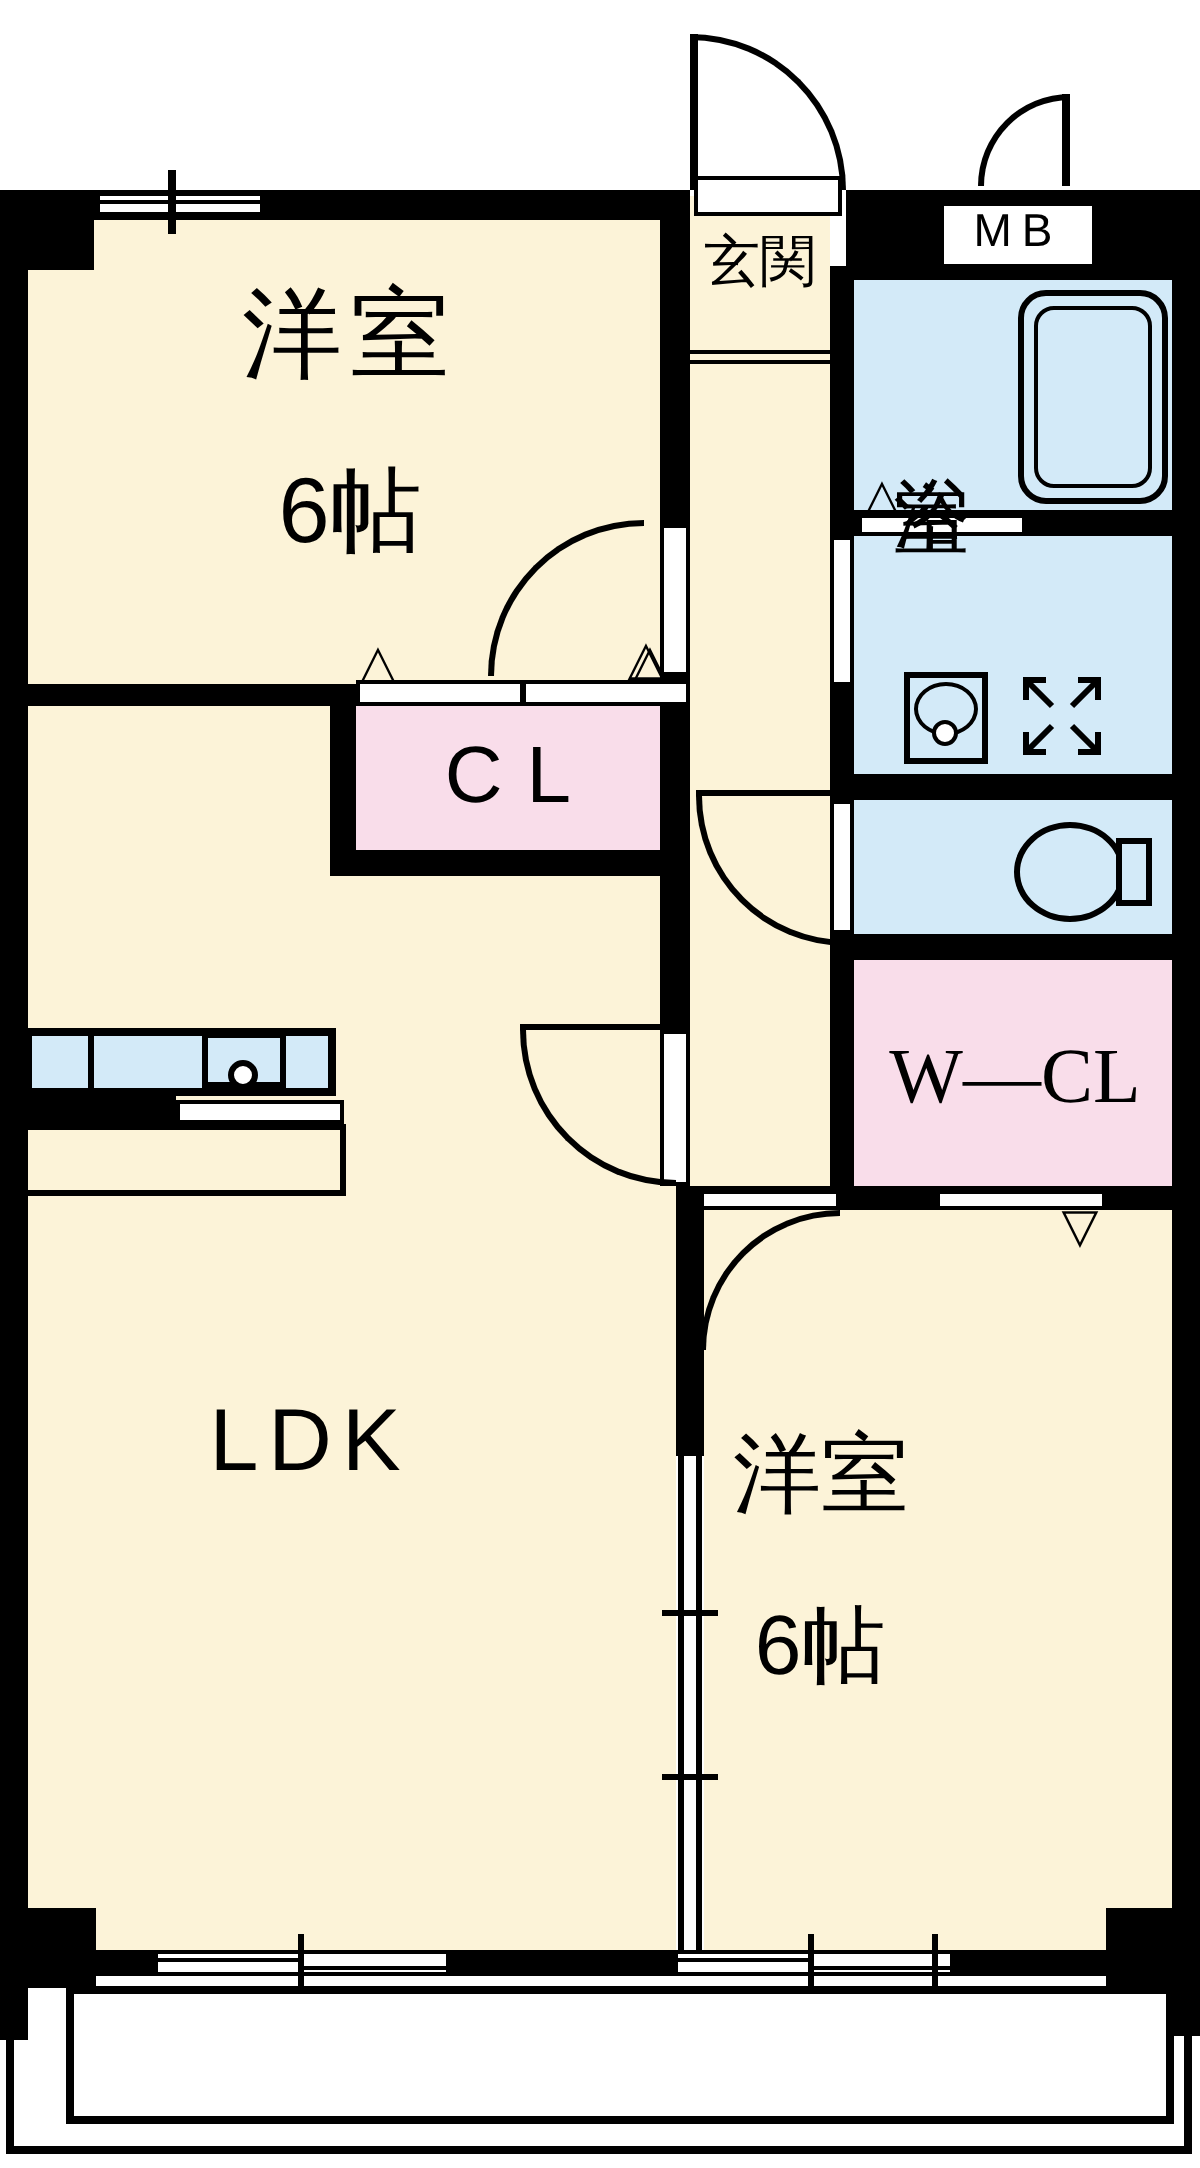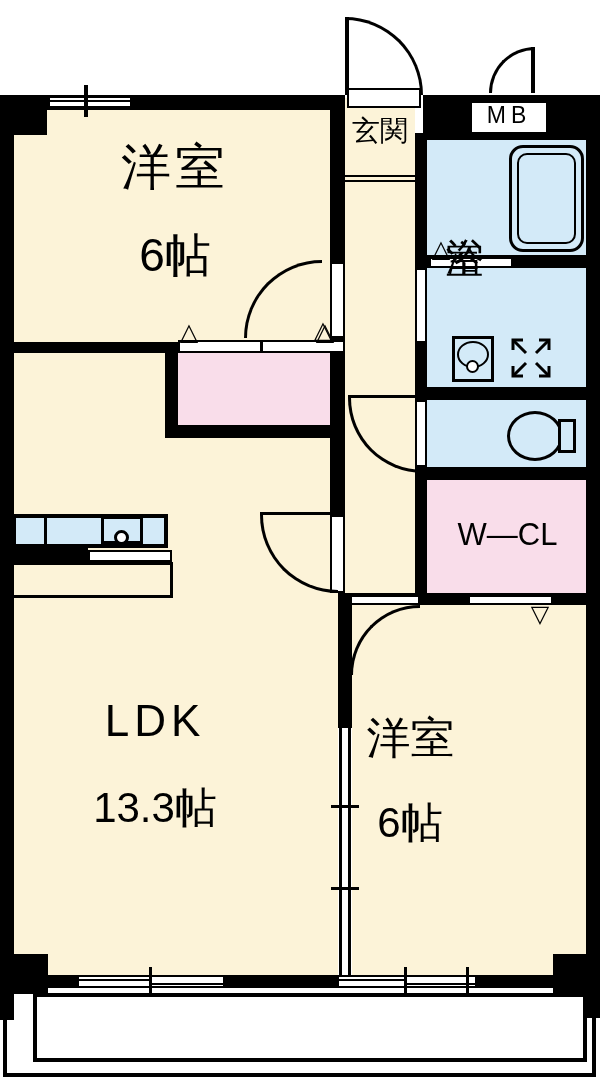--- a/index.html
+++ b/index.html
@@ -170,19 +170,19 @@
   <div class="abs tick" style="left:3px;top:1020px;width:4px;height:57px;"></div>
   <div class="abs tick" style="left:3px;top:1073px;width:593px;height:4px;"></div>
   <div class="abs tick" style="left:592px;top:1018px;width:4px;height:59px;"></div>
 
   <div class="abs label" style="left:75px;top:140px;width:200px;font-size:50px;letter-spacing:4px;">洋室</div>
   <div class="abs label" style="left:75px;top:230px;width:200px;font-size:46px;">6帖</div>
   <div class="abs label" style="left:345px;top:116px;width:70px;font-size:28px;">玄関</div>
   <div class="abs" style="left:468px;top:99px;width:82px;height:37px;background:#fff;border:4px solid var(--wall);"></div>
   <div class="abs label" style="left:468px;top:103px;width:82px;font-size:23px;letter-spacing:5px;">MB</div>
   <div class="abs label vtext" style="left:443px;top:158px;height:100px;font-size:38px;">浴室</div>
-  <div class="abs label" style="left:430px;top:518px;width:155px;font-size:31px;">W—CL</div>
+  <div class="abs label" style="left:430px;top:518px;width:155px;font-size:39px;font-family:Liberation Serif, serif;">W—CL</div>
+  <div class="abs label" style="left:185px;top:366px;width:150px;font-size:40px;letter-spacing:12px;">CL</div>
   <div class="abs label" style="left:75px;top:697px;width:160px;font-size:44px;letter-spacing:5px;">LDK</div>
-  <div class="abs label" style="left:65px;top:785px;width:180px;font-size:42px;">13.3帖</div>
   <div class="abs label" style="left:353px;top:714px;width:115px;font-size:44px;">洋室</div>
   <div class="abs label" style="left:360px;top:800px;width:100px;font-size:42px;">6帖</div>
 
 </div>
 
 </body></html>

